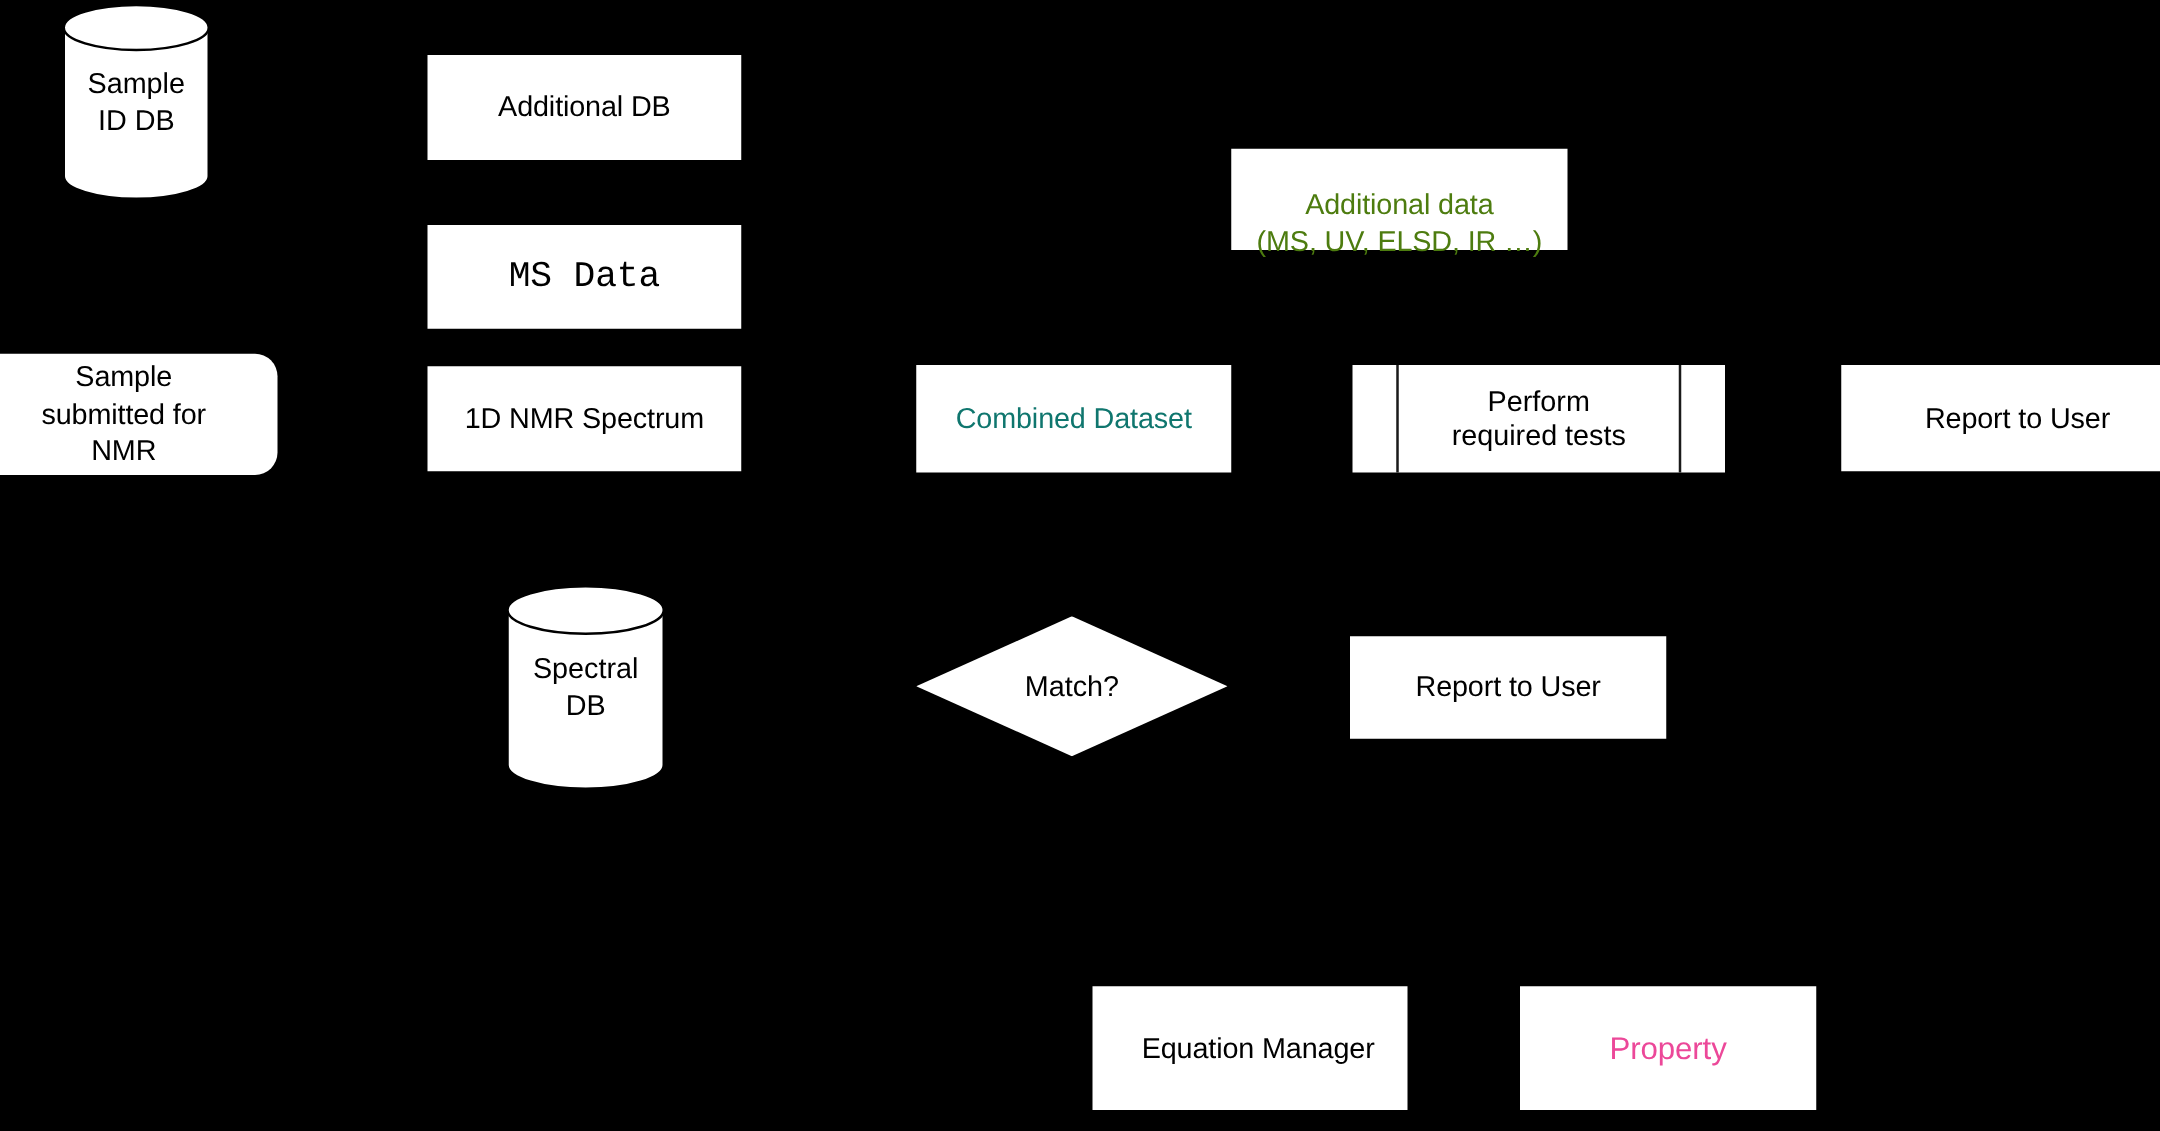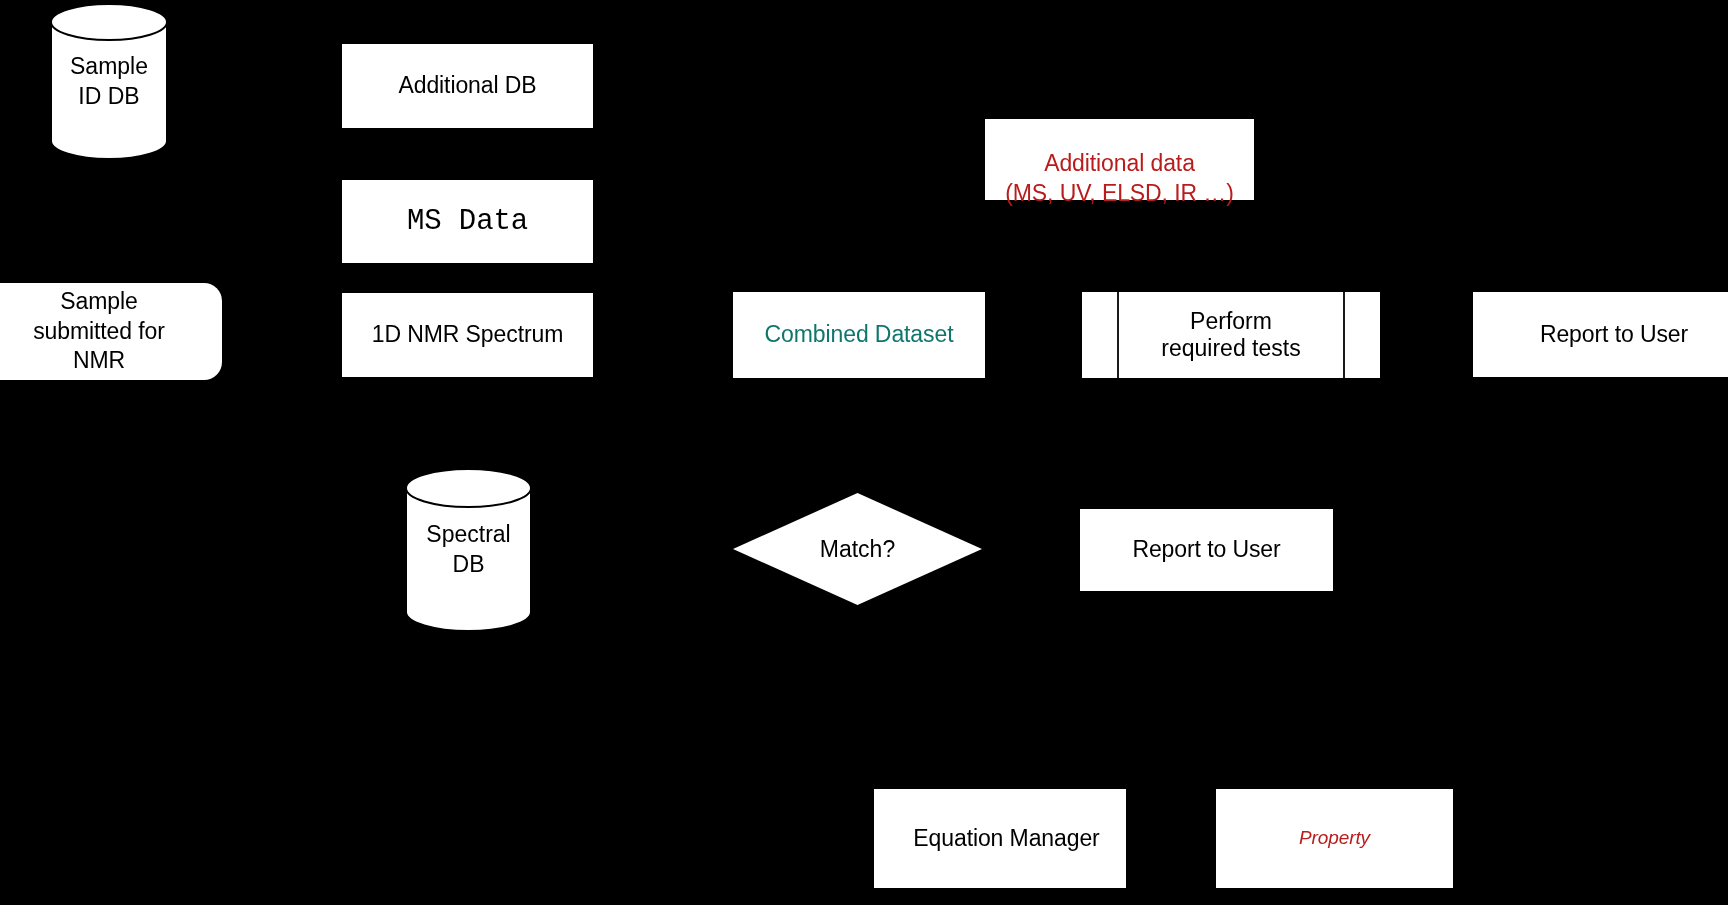--- a/index.html
+++ b/index.html
@@ -102,21 +102,21 @@
     <div class="cylinder" style="left: 50px; top: 3px; width: 118px; height: 157px;">
       <svg width="118" height="157" viewBox="0 0 118 157">
         <path d="M 1,19 L 1,138 A 58,18 0 0 0 117,138 L 117,19 Z" fill="#ffffff" stroke="#000000" stroke-width="2"></path>
         <ellipse cx="59" cy="19" rx="58" ry="18" fill="#ffffff" stroke="#000000" stroke-width="2"></ellipse>
       </svg>
       <div class="cyl-label" style="font-size: 23px; color: rgb(0, 0, 0); white-space: pre-line;">Sample
 ID DB</div>
     </div>
     <div class="node" style="left: 342px; top: 44px; width: 251px; height: 84px; background: rgb(255, 255, 255);"><span style="font-size: 23px; color: rgb(0, 0, 0); white-space: pre-line; display: block; width: 100%;">Additional DB</span></div>
     <div class="node" style="left: 342px; top: 180px; width: 251px; height: 83px; background: rgb(255, 255, 255);"><span style="font-size: 29px; color: rgb(0, 0, 0); white-space: pre-line; display: block; width: 100%; font-family: Liberation Mono, monospace;">MS Data</span></div>
-    <div class="node" style="left: 985px; top: 119px; width: 269px; height: 81px; background: rgb(255, 255, 255);"><span style="font-size: 23px; color: #b91c1c; white-space: pre-line; display: block; width: 100%; margin-top: 38px;">Additional data
+    <div class="node" style="left: 985px; top: 119px; width: 269px; height: 81px; background: rgb(255, 255, 255);"><span style="font-size: 23px; color: #4d7c0f; white-space: pre-line; display: block; width: 100%; margin-top: 38px;">Additional data
 (MS, UV, ELSD, IR …)</span></div>
     <div class="node rounded" style="left: -24px; top: 283px; width: 246px; height: 97px; background: rgb(255, 255, 255);"><span style="font-size: 23px; color: rgb(0, 0, 0); white-space: pre-line; display: block; width: 100%;">Sample
 submitted for
 NMR</span></div>
     <div class="node" style="left: 342px; top: 293px; width: 251px; height: 84px; background: rgb(255, 255, 255);"><span style="font-size: 23px; color: rgb(0, 0, 0); white-space: pre-line; display: block; width: 100%; text-align: center;">1D NMR Spectrum</span></div>
     <div class="node" style="left: 733px; top: 292px; width: 252px; height: 86px; background: rgb(255, 255, 255);"><span style="font-size: 23px; color: #0f766e; white-space: pre-line; display: block; width: 100%;">Combined  Dataset</span></div>
     <div class="predef" style="left: 1082px; top: 292px; width: 298px; height: 86px; background: rgb(255, 255, 255);">
       <div class="bar left"></div>
       <div class="bar right"></div>
       <div class="label" style="font-size: 23px; color: rgb(0, 0, 0);">Perform
@@ -132,14 +132,14 @@
 DB</div>
     </div>
     <div class="diamond" style="left: 733px; top: 493px; width: 249px; height: 112px;">
       <svg width="249" height="112" viewBox="0 0 249 112">
         <polygon points="124.5,0 249,56 124.5,112 0,56" fill="#ffffff"></polygon>
       </svg>
       <div class="dia-label" style="font-size: 23px; color: rgb(0, 0, 0);">Match?</div>
     </div>
     <div class="node" style="left: 1080px; top: 509px; width: 253px; height: 82px; background: rgb(255, 255, 255);"><span style="font-size: 23px; color: rgb(0, 0, 0); white-space: pre-line; display: block; width: 100%;">Report to User</span></div>
     <div class="node" style="left: 874px; top: 789px; width: 252px; height: 99px; background: rgb(255, 255, 255);"><span style="font-size: 23px; color: rgb(0, 0, 0); white-space: pre-line; display: block; width: 100%; padding-left: 13px;">Equation Manager</span></div>
-    <div class="node" style="left: 1216px; top: 789px; width: 237px; height: 99px; background: rgb(255, 255, 255);"><span style="font-size: 19px; color: #b91c1c; white-space: pre-line; display: block; width: 100%; font-style: italic;">Property</span></div>
+    <div class="node" style="left: 1216px; top: 789px; width: 237px; height: 99px; background: rgb(255, 255, 255);"><span style="font-size: 25px; color: #ec4899; white-space: pre-line; display: block; width: 100%;">Property</span></div>
   </div>
 
 </body></html>

